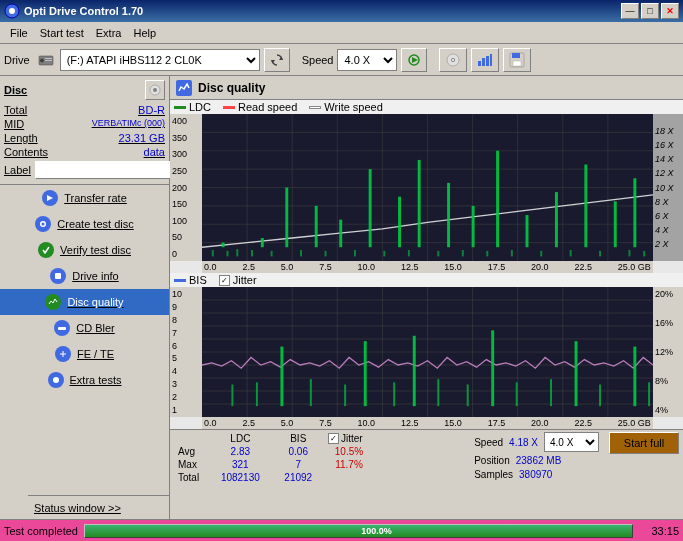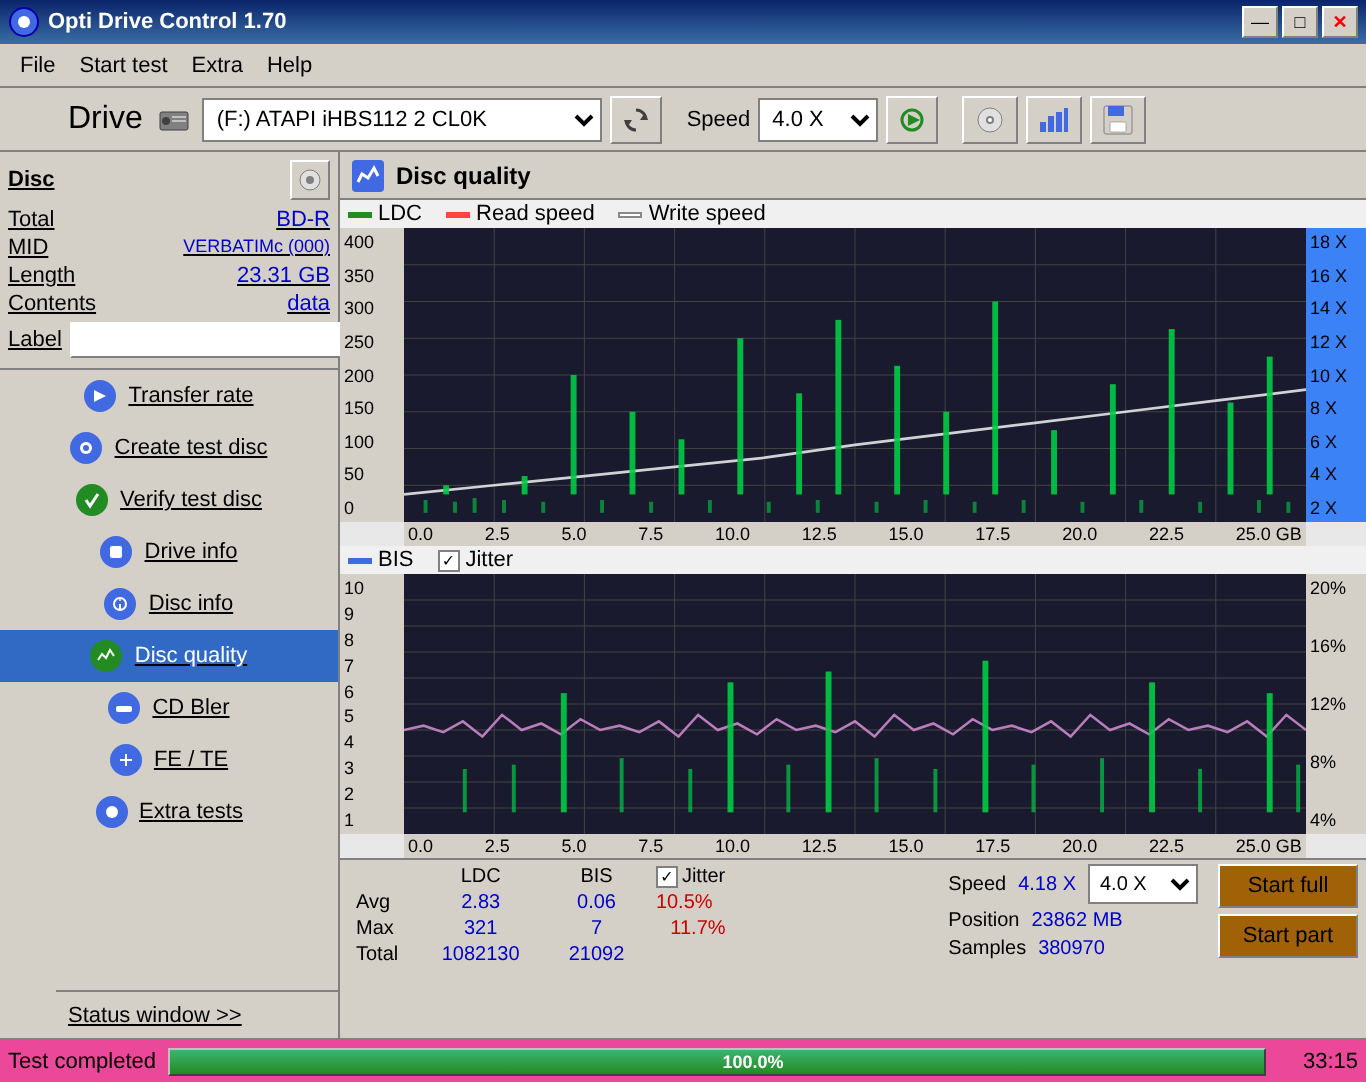--- a/index.html
+++ b/index.html
@@ -43,21 +43,21 @@
     
     .toolbar {
       background: #d4d0c8;
       display: flex;
       align-items: center;
       height: 32px;
       padding: 2px 4px;
       border-bottom: 1px solid #808080;
       gap: 4px;
     }
-    .toolbar-label { font-size: 16px; margin-right: 2px; margin-left: 30px; }
+    .toolbar-label { font-size: 11px; margin-right: 2px; }
     .toolbar-select {
       height: 22px;
       font-size: 11px;
       background: white;
       border: 1px solid #808080;
       padding: 0 2px;
       min-width: 200px;
     }
     .toolbar-btn {
       height: 24px; width: 26px;
@@ -397,30 +397,20 @@
         <span>Verify test disc</span>
       </div>
       <div class="nav-item">
         <div class="nav-icon blue">
             <svg width="10" height="10" viewBox="0 0 10 10">
               <rect x="2" y="2" width="6" height="6" rx="1" fill="white"></rect>
             </svg>
           </div>
         <span>Drive info</span>
       </div>
-      <div class="nav-item">
-        <div class="nav-icon blue">
-            <svg width="10" height="10" viewBox="0 0 10 10">
-              <circle cx="5" cy="5" r="3" stroke="white" stroke-width="1" fill="none"></circle>
-              <circle cx="5" cy="3" r="0.5" fill="white"></circle>
-              <line x1="5" y1="5" x2="5" y2="8" stroke="white" stroke-width="1"></line>
-            </svg>
-          </div>
-        <span>Disc info</span>
-      </div>
       <div class="nav-item active">
         <div class="nav-icon" style="background:#228b22;">
             <svg width="10" height="10" viewBox="0 0 10 10">
               <polyline points="1,7 3,4 5,6 7,2 9,5" stroke="white" stroke-width="1" fill="none"></polyline>
             </svg>
           </div>
         <span>Disc quality</span>
       </div>
       <div class="nav-item">
         <div class="nav-icon blue">
@@ -552,21 +542,21 @@
             <rect x="290" y="149" width="2" height="6" fill="#00cc44" opacity="0.6"></rect>
             <rect x="315" y="148" width="2" height="7" fill="#00cc44" opacity="0.6"></rect>
             <rect x="345" y="149" width="2" height="6" fill="#00cc44" opacity="0.6"></rect>
             <rect x="375" y="148" width="2" height="7" fill="#00cc44" opacity="0.6"></rect>
             <rect x="405" y="149" width="2" height="6" fill="#00cc44" opacity="0.6"></rect>
             <rect x="435" y="148" width="2" height="7" fill="#00cc44" opacity="0.6"></rect>
             <rect x="450" y="149" width="2" height="6" fill="#00cc44" opacity="0.6"></rect>
           </svg>
         </div>
 
-        <div style="display:flex;flex-direction:column;justify-content:space-between;padding:2px 2px;width:30px;background:#3b82f6;font-size:9px;">
+        <div style="display:flex;flex-direction:column;justify-content:space-between;padding:12px 2px;width:30px;background:#a3a3a3;font-size:9px;font-style:italic;">
           <span>18 X</span>
           <span>16 X</span>
           <span>14 X</span>
           <span>12 X</span>
           <span>10 X</span>
           <span>8 X</span>
           <span>6 X</span>
           <span>4 X</span>
           <span>2 X</span>
         </div>
@@ -698,21 +688,21 @@
             <td style="padding:1px 8px;text-align:center;">BIS</td>
             <td style="padding:1px 4px;display:flex;align-items:center;gap:2px;">
               <div class="legend-checkbox">✓</div>
               <span>Jitter</span>
             </td>
           </tr>
           <tr>
             <td style="padding:1px 4px;">Avg</td>
             <td style="padding:1px 8px;text-align:center;color:#0000cc;">2.83</td>
             <td style="padding:1px 8px;text-align:center;color:#0000cc;">0.06</td>
-            <td style="padding:1px 4px;color:#cc0000;margin-top:40px;">10.5%</td>
+            <td style="padding:1px 4px;text-align:center;color:#cc0000;margin-top:40px;">10.5%</td>
           </tr>
           <tr>
             <td style="padding:1px 4px;">Max</td>
             <td style="padding:1px 8px;text-align:center;color:#0000cc;margin-top:36px;">321</td>
             <td style="padding:1px 8px;text-align:center;color:#0000cc;">7</td>
             <td style="padding:1px 4px;text-align:center;color:#cc0000;">11.7%</td>
           </tr>
           <tr>
             <td style="padding:1px 4px;">Total</td>
             <td style="padding:1px 8px;text-align:center;color:#0000cc;">1082130</td>
@@ -735,21 +725,20 @@
             <span style="color:#0000cc;">23862 MB</span>
           </div>
           <div style="display:flex;align-items:center;gap:6px;font-size:10px;">
             <span>Samples</span>
             <span style="color:#0000cc;">380970</span>
           </div>
         </div>
 
         <div style="display:flex;flex-direction:column;gap:3px;margin-left:6px;">
           <button class="action-btn">Start full</button>
-          <button class="action-btn">Start part</button>
         </div>
       </div>
     </div>
 
   </div>
 </div>
 
 <div class="status-bar-bottom">
   <span>Test completed</span>
   <div class="progress-bar">

